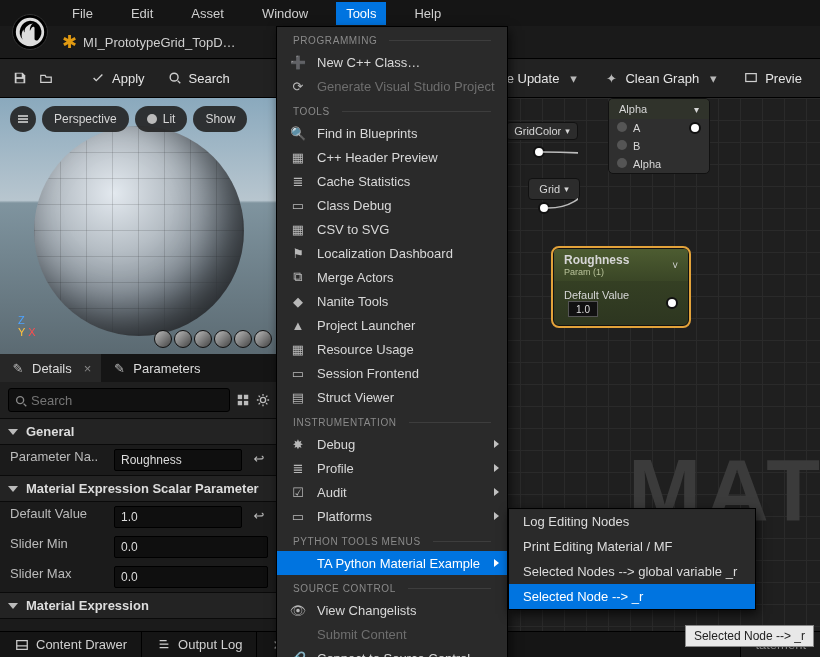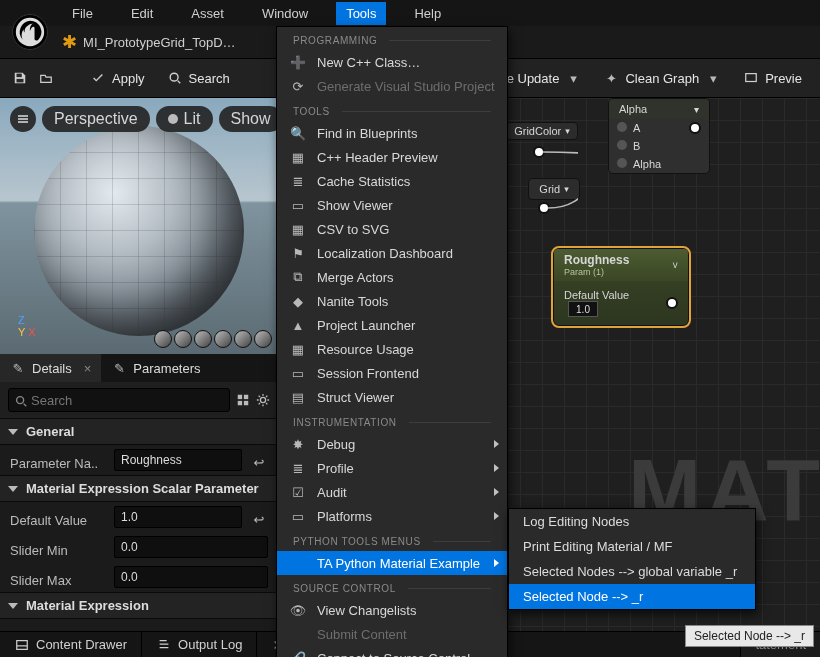--- a/index.html
+++ b/index.html
@@ -24,21 +24,21 @@
 .tbtn{display:flex;align-items:center;gap:6px;color:#e4e4e4;padding:4px 6px}
 
 
 .main{display:flex;height:calc(657px - 26px - 32px - 40px - 26px);position:relative}
 .leftcol{width:278px;display:flex;flex-direction:column;background:#1b1b1b}
 .rightcol{flex:1;position:relative;background:#1e1e1e}
 
 
 .viewport{height:256px;background:#151515;position:relative;overflow:hidden}
 .viewport .overlayrow{position:absolute;top:8px;left:10px;display:flex;gap:6px}
-.pill{background:rgba(34,34,34,.9);border-radius:14px;padding:3px 12px;color:#d6d6d6;display:flex;align-items:center;gap:6px;font-size:16px}
+.pill{background:rgba(34,34,34,.9);border-radius:14px;padding:3px 12px;color:#d6d6d6;display:flex;align-items:center;gap:6px;font-size:12px}
 .hamb{width:26px;height:26px;border-radius:50%;background:rgba(34,34,34,.9);display:flex;align-items:center;justify-content:center}
 .axis{position:absolute;left:18px;bottom:16px;font-size:11px}
 .shaderow{position:absolute;right:6px;bottom:6px;display:flex;gap:2px}
 .shball{width:18px;height:18px;border-radius:50%;background:linear-gradient(135deg,#bbb,#444);border:1px solid #111}
 
 
 .tabrow{height:28px;background:#151515;display:flex;align-items:stretch}
 .tab{display:flex;align-items:center;gap:6px;padding:0 10px;color:#ddd}
 .tab.active{background:#272727}
 .tab .x{margin-left:6px;color:#888}
@@ -46,21 +46,21 @@
 
 .searchrow{display:flex;align-items:center;padding:6px 8px;gap:6px;background:#1f1f1f}
 .searchrow input{flex:1;background:#111;border:1px solid #000;color:#bbb;padding:4px 22px 4px 22px;height:24px;border-radius:3px;font-size:13px}
 .search-wrap{position:relative;flex:1}
 .search-wrap .mag{position:absolute;left:5px;top:5px}
 .gearbtn{width:22px;height:22px;display:flex;align-items:center;justify-content:center}
 
 
 .section-h{background:#232323;border-top:1px solid #0a0a0a;border-bottom:1px solid #0a0a0a;padding:5px 8px;font-weight:600;color:#ddd;display:flex;align-items:center;gap:6px}
 .caret{display:inline-block;width:0;height:0;border-left:5px solid transparent;border-right:5px solid transparent;border-top:6px solid #bbb;margin-right:2px}
-.proprow{display:flex;align-items:flex-end;padding:4px 10px;gap:8px}
+.proprow{display:flex;align-items:flex-start;padding:4px 10px;gap:8px}
 .proprow .pl{width:96px;color:#bbb;overflow:hidden;text-overflow:ellipsis;white-space:nowrap}
 .proprow .pv{flex:1}
 .pv input{width:100%;height:22px;background:#0f0f0f;border:1px solid #000;color:#ddd;padding:2px 6px;border-radius:2px;font-size:12px}
 .reset{width:18px;height:18px;display:flex;align-items:center;justify-content:center;color:#bbb}
 
 
 .breadcrumb{position:absolute;top:14px;left:12px;display:flex;align-items:center;gap:10px;color:#d9d9d9;font-size:16px}
 .crumb-sep{color:#888}
 .graphbg{position:absolute;inset:0;background:#1f1f1f;background-image:linear-gradient(#2a2a2a 1px,transparent 1px),linear-gradient(90deg,#2a2a2a 1px,transparent 1px);background-size:22px 22px}
 .watermark{position:absolute;right:-4px;bottom:90px;font-size:88px;color:#3b3b3b;letter-spacing:4px;font-weight:600;font-family:Arial,sans-serif}
@@ -414,21 +414,21 @@
   <div class="dd-item">
       <span class="ic">▦</span>
       <span>C++ Header Preview</span>
     </div>
   <div class="dd-item">
       <span class="ic">≣</span>
       <span>Cache Statistics</span>
     </div>
   <div class="dd-item">
       <span class="ic">▭</span>
-      <span>Show Viewer</span>
+      <span>Class Debug</span>
     </div>
   <div class="dd-item">
       <span class="ic">▦</span>
       <span>CSV to SVG</span>
     </div>
   <div class="dd-item">
       <span class="ic">⚑</span>
       <span>Localization Dashboard</span>
     </div>
   <div class="dd-item">

